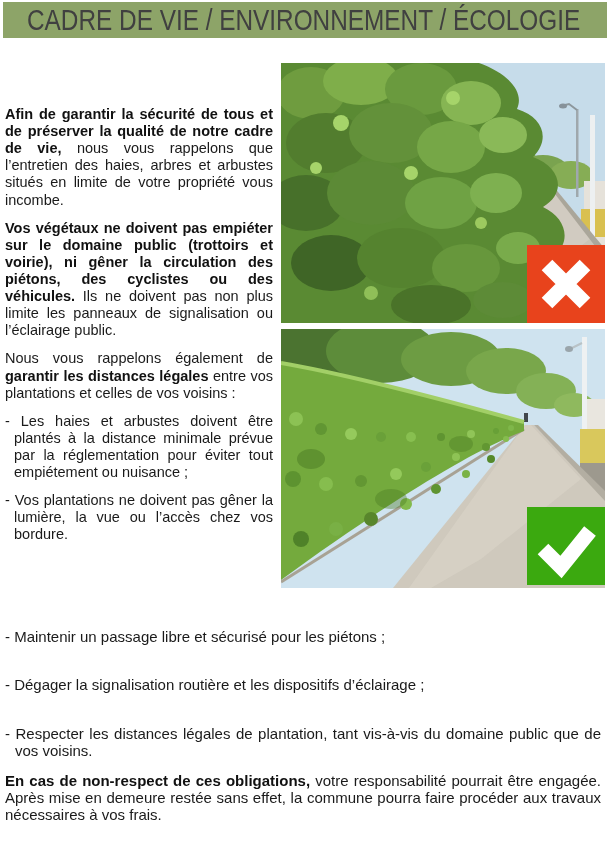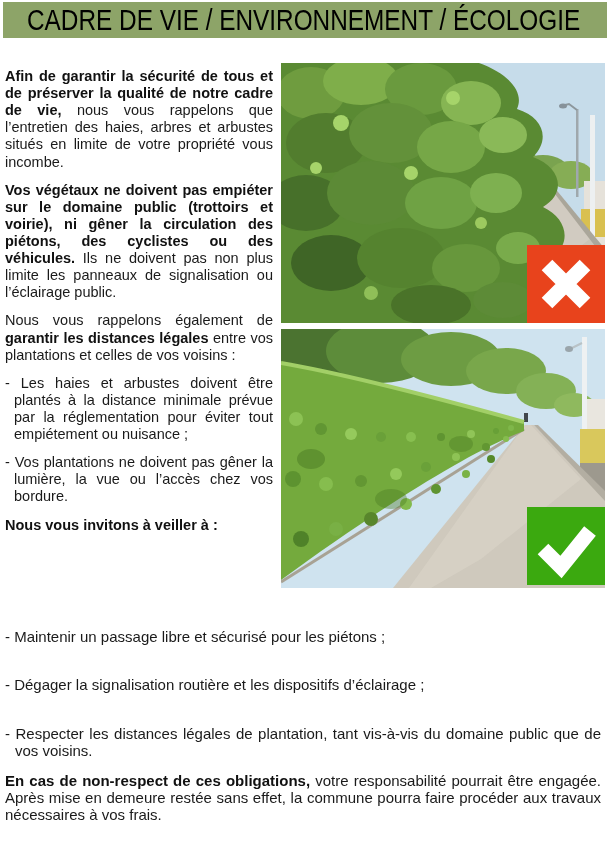--- a/index.html
+++ b/index.html
@@ -9,21 +9,21 @@
     background:#ffffff;
     font-family:"Liberation Sans",sans-serif;
     color:#1a1a1a;
     overflow:hidden;
   }
   
   .titlebar{
     margin:2px 0 0 3px;
     height:36px;
     background:#8DA468;
-    color:#000000;
+    color:#404040;
     display:flex;align-items:center;
     padding-left:24px;
     overflow:hidden;
   }
   .title-scale{
     display:inline-block;
     font-size:29px;
     line-height:1;
     white-space:nowrap;
     transform:scaleX(0.84);
@@ -52,20 +52,21 @@
     padding-left:5px;
   }
   .text-col{
     width:272px;
     padding-top:5px;
     padding-right:4px;
     box-sizing:border-box;
     font-size:14.5px;
     line-height:1.18;
     text-align:justify;
+    margin-top:38px;
   }
   .text-col p{margin:0 0 11px 0;}
   .bullet{
     padding-left:9px;
     text-indent:-9px;
   }
   .photo-col{
     width:324px;
     margin-left:auto;
     margin-right:2px;
@@ -109,21 +110,20 @@
 
 
   <div class="two-col">
 
     <div class="text-col">
       <p><b>Afin de garantir la sécurité de tous et de préserver la qualité de notre cadre de vie,</b> <span>nous vous rappelons que l’entretien des haies, arbres et arbustes situés en limite de votre propriété vous incombe.</span></p>
       <p><b>Vos végétaux ne doivent pas empiéter sur le domaine public (trottoirs et voirie), ni gêner la circulation des piétons, des cyclistes ou des véhicules.</b> <span>Ils ne doivent pas non plus limite les panneaux de signalisation ou l’éclairage public.</span></p>
       <p><span>Nous vous rappelons également de</span> <b>garantir les distances légales</b> <span>entre vos plantations et celles de vos voisins&nbsp;:</span></p>
       <p class="bullet">- Les haies et arbustes doivent être plantés à la distance minimale prévue par la réglementation pour éviter tout empiétement ou nuisance&nbsp;;</p>
       <p class="bullet">- Vos plantations ne doivent pas gêner la lumière, la vue ou l’accès chez vos bordure.</p>
-      <p><b>Nous vous invitons à veiller à&nbsp;:</b></p>
     </div>
 
     <div class="photo-col">
 
       <figure class="photo photo-1">
         <svg class="scene" width="324" height="260" viewBox="0 0 324 260">
           <rect width="324" height="260" fill="#c6dcea"></rect>
 
           <ellipse cx="240" cy="100" rx="18" ry="12" fill="#6d9745"></ellipse>
           <ellipse cx="262" cy="108" rx="26" ry="16" fill="#7aa34f"></ellipse>

